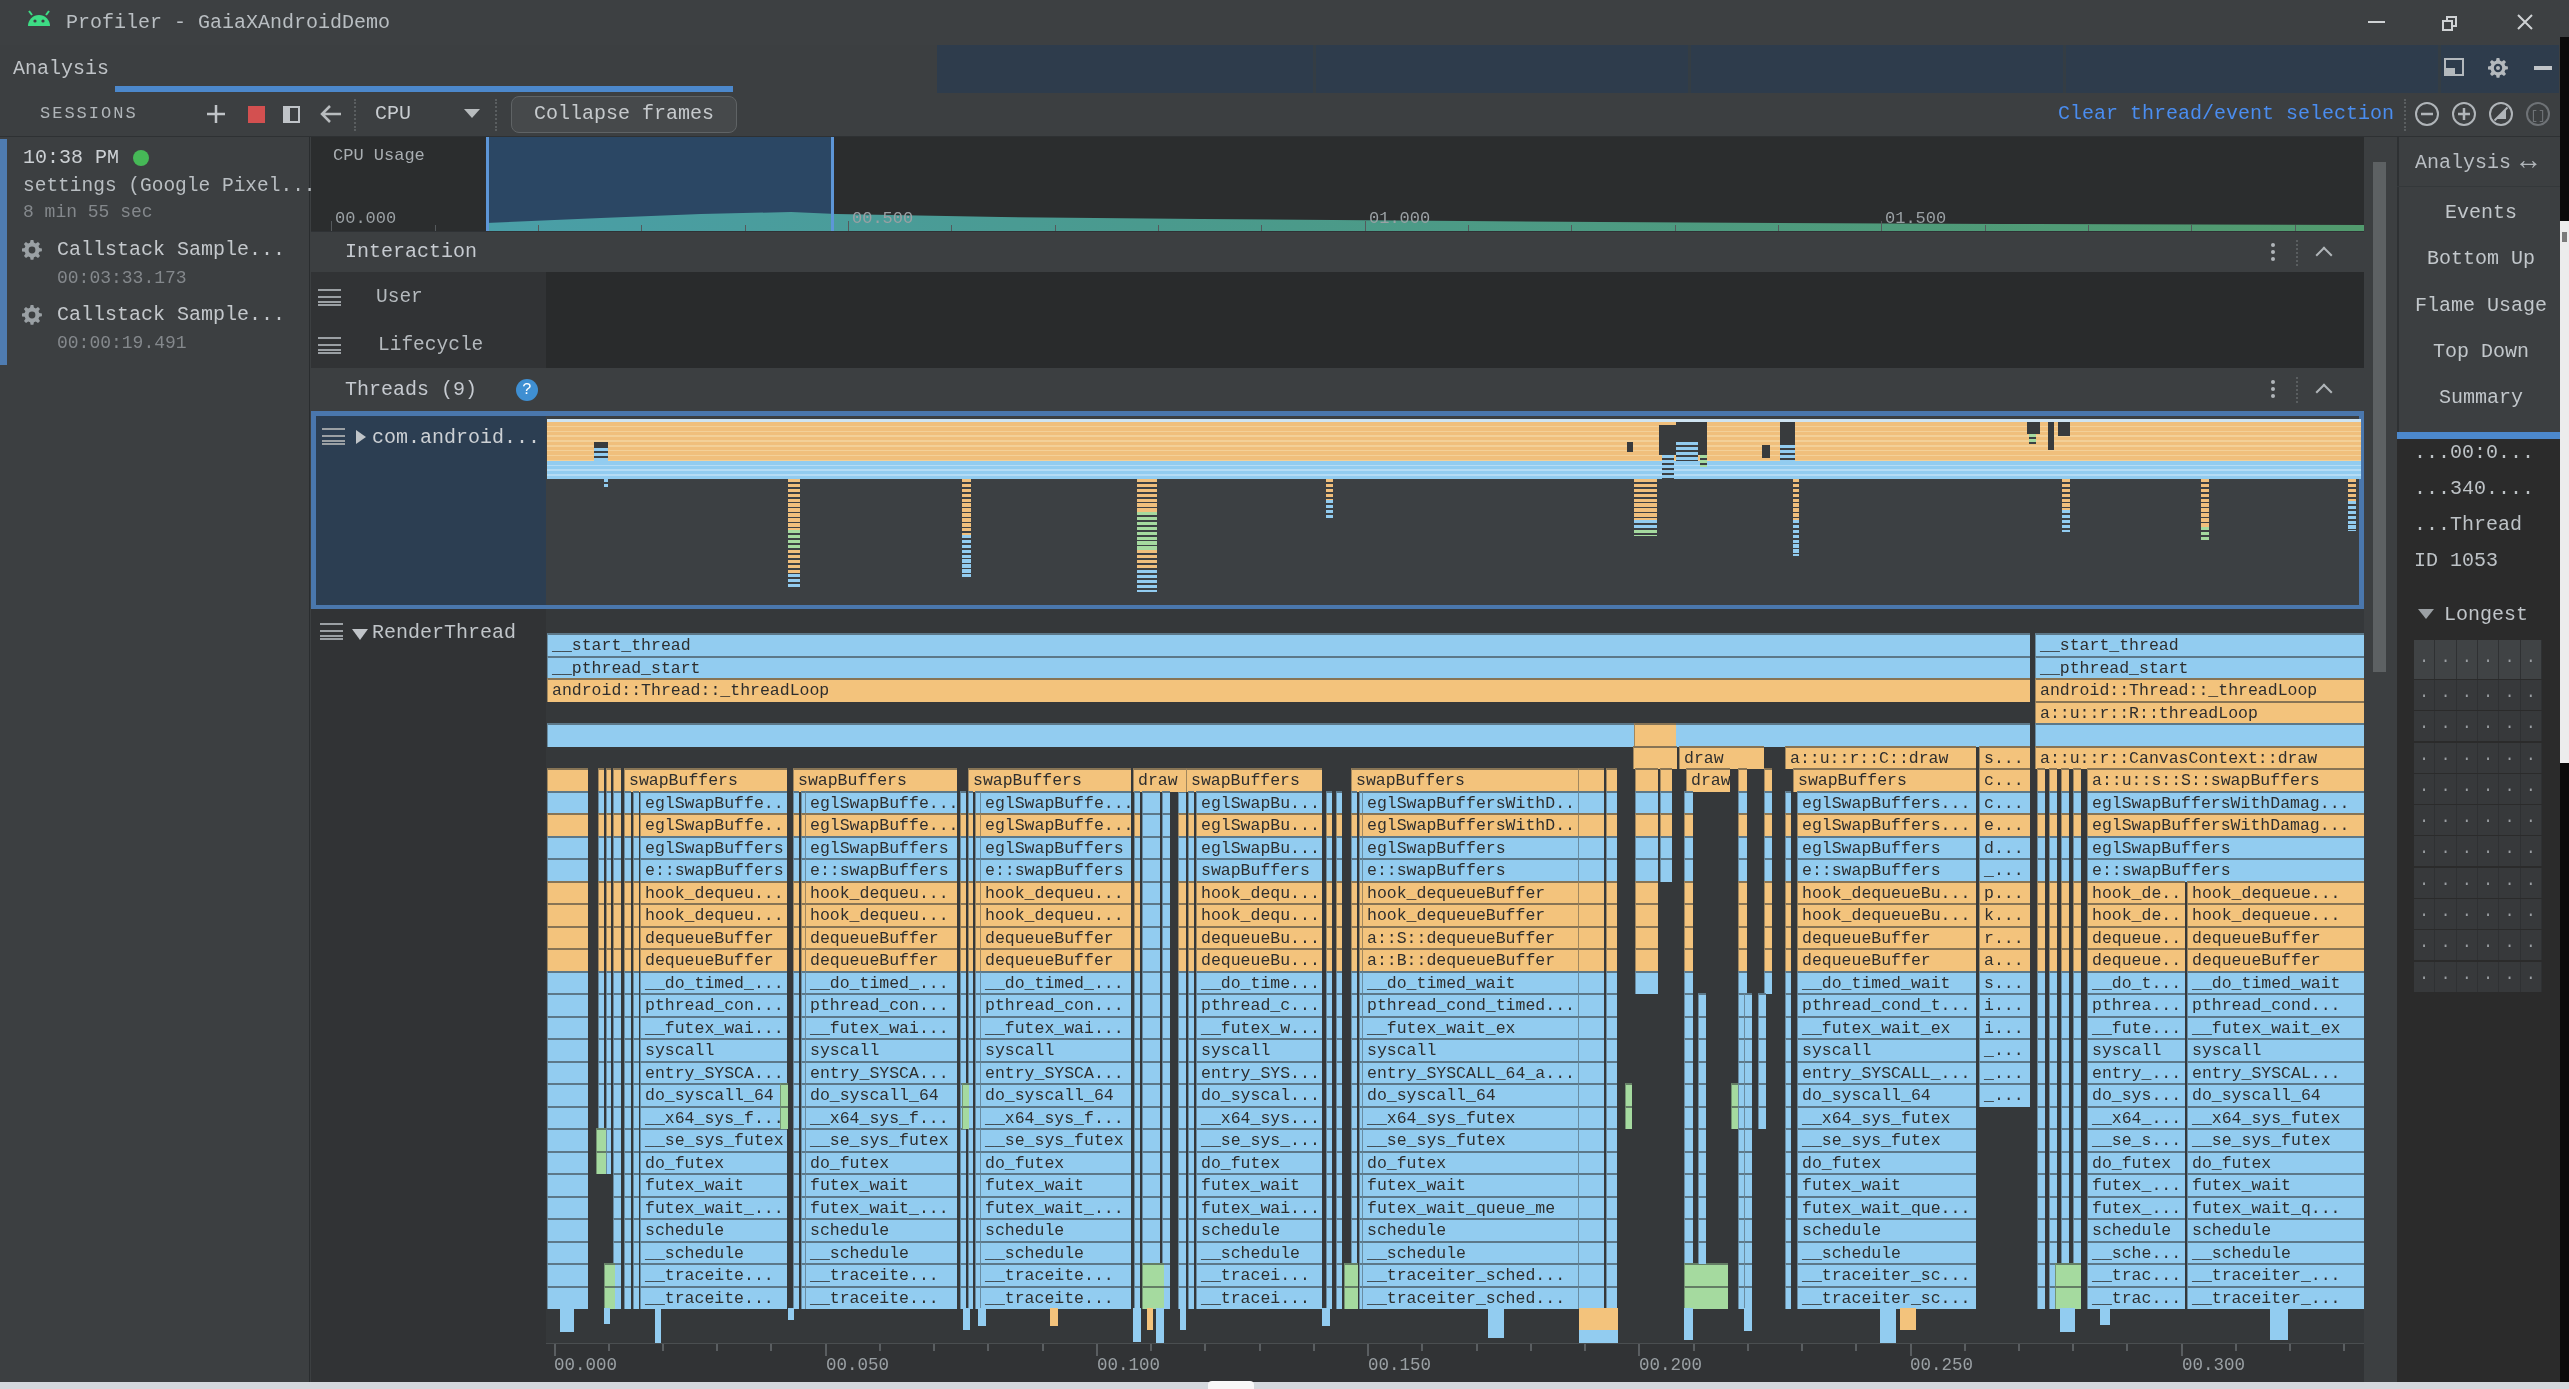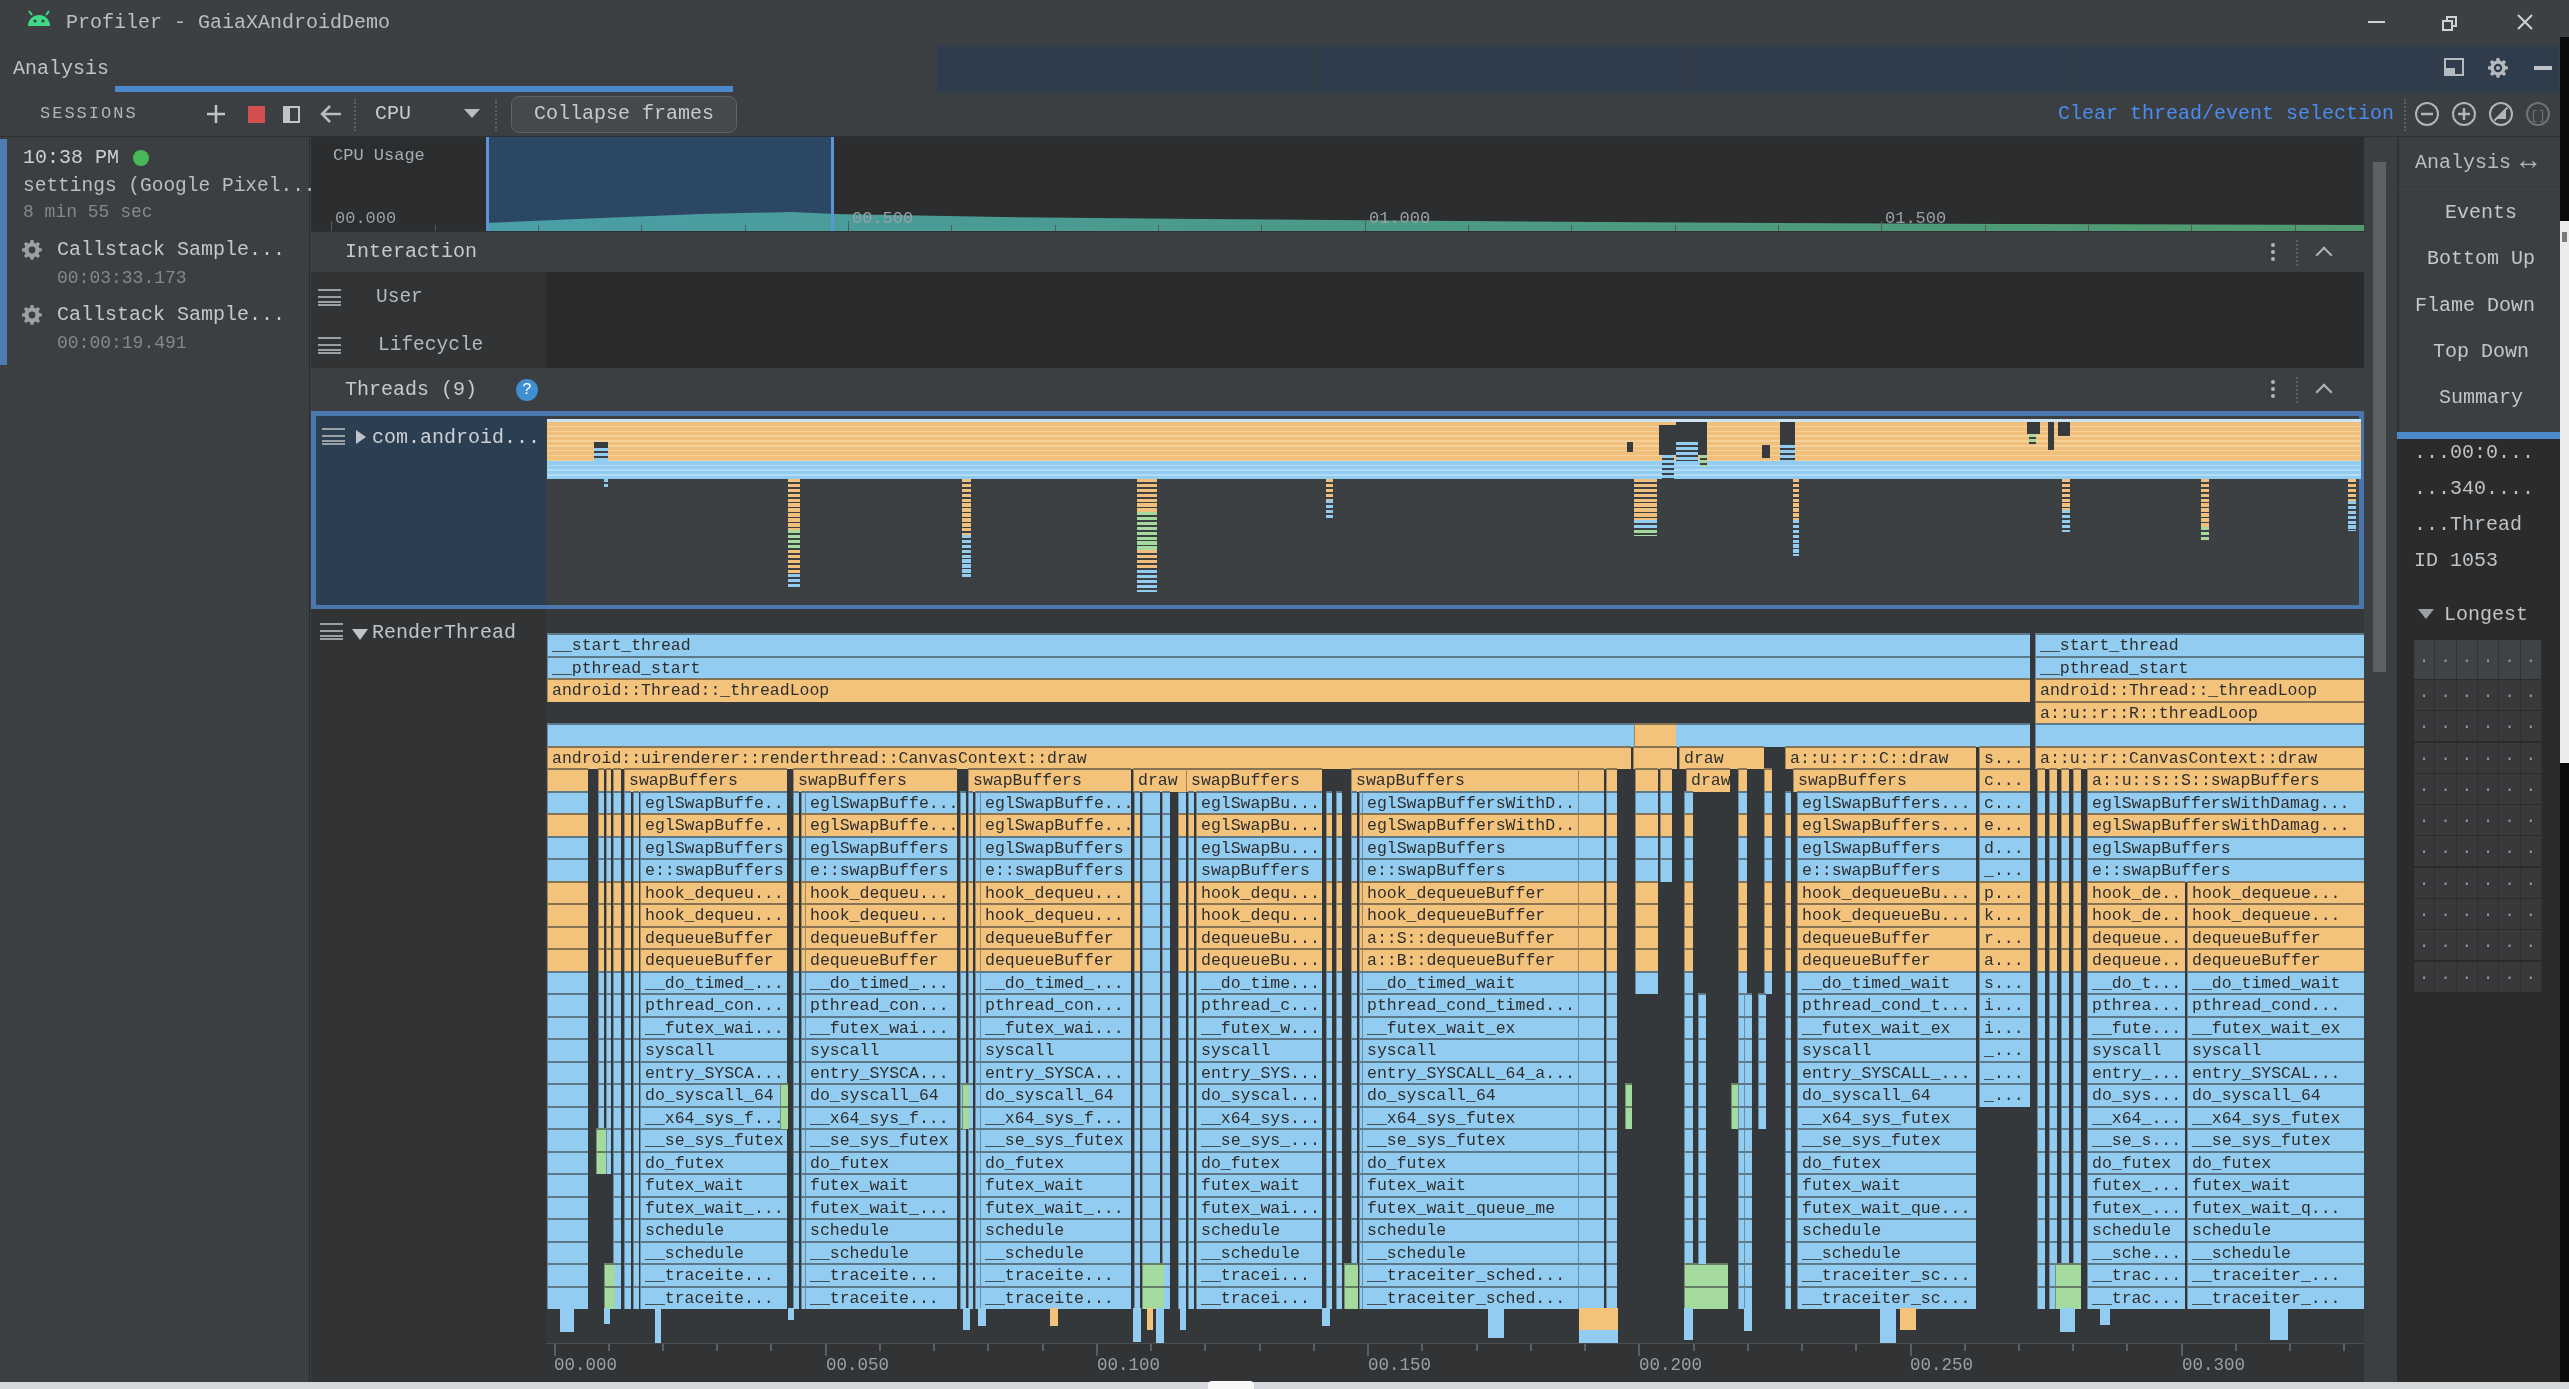--- a/index.html
+++ b/index.html
@@ -236,21 +236,20 @@
 <div class="b" style="left:547px;top:633.0px;width:1483px;background:#92ccf0">__start_thread</div>
 <div class="b" style="left:2035px;top:633.0px;width:329px;background:#92ccf0">__start_thread</div>
 <div class="b" style="left:547px;top:655.5px;width:1483px;background:#92ccf0">__pthread_start</div>
 <div class="b" style="left:2035px;top:655.5px;width:329px;background:#92ccf0">__pthread_start</div>
 <div class="b" style="left:547px;top:678.0px;width:1483px;background:#f3c37c">android::Thread::_threadLoop</div>
 <div class="b" style="left:2035px;top:678.0px;width:329px;background:#f3c37c">android::Thread::_threadLoop</div>
 <div class="b" style="left:2035px;top:700.5px;width:359px;background:#f3c37c">a::u::r::R::threadLoop</div>
 <div class="b" style="left:547px;top:723.0px;width:1483px;background:#92ccf0"></div>
 <div class="b" style="left:1634px;top:723.0px;width:42px;background:#f3c37c"></div>
 <div class="b" style="left:2035px;top:723.0px;width:329px;background:#92ccf0"></div>
-<div class="b" style="left:547px;top:745.5px;width:1084px;background:#f3c37c">android::uirenderer::renderthread::CanvasContext::draw</div>
 <div class="b" style="left:1633px;top:745.5px;width:44px;background:#f3c37c"></div>
 <div class="b" style="left:1679px;top:745.5px;width:85px;background:#f3c37c">draw</div>
 <div class="b" style="left:1785px;top:745.5px;width:191px;background:#f3c37c">a::u::r::C::draw</div>
 <div class="b" style="left:1979px;top:745.5px;width:51px;background:#f3c37c">s...</div>
 <div class="b" style="left:2035px;top:745.5px;width:329px;background:#f3c37c">a::u::r::CanvasContext::draw</div>
 <div class="b" style="left:547px;top:768.0px;width:41px;background:#f3c37c"></div>
 <div class="b" style="left:613px;top:768.0px;width:8px;background:#f3c37c"></div>
 <div class="b" style="left:547px;top:790.5px;width:41px;background:#92ccf0"></div>
 <div class="b" style="left:613px;top:790.5px;width:8px;background:#92ccf0"></div>
 <div class="b" style="left:547px;top:813.0px;width:41px;background:#f3c37c"></div>
@@ -1263,21 +1262,21 @@
 
 <div class="abs" style="left:2364px;top:137px;width:33px;height:1245px;background:#3c3f41"></div>
 <div class="abs" style="left:2373px;top:162px;width:13px;height:510px;background:#5d6163"></div>
 
 <div class="abs" style="left:2397px;top:137px;width:163px;height:1245px;background:#3c3f41;border-left:2px solid #2e3133"></div>
 <div class="abs" style="left:2415px;top:150px;font:20px/26px 'Liberation Mono',monospace;color:#b9bec3">Analysis</div>
 <div class="abs" style="left:2520px;top:148px;font:28px/28px 'Liberation Mono',monospace;color:#b0b5b9">↔</div>
 <div class="abs" style="left:2397px;top:186px;width:163px;height:1px;background:#34383a"></div>
 <div class="abs" style="left:2445px;top:200px;font:20px/26px 'Liberation Mono',monospace;color:#c2c7cb">Events</div>
 <div class="abs" style="left:2427px;top:246px;font:20px/26px 'Liberation Mono',monospace;color:#c2c7cb">Bottom Up</div>
-<div class="abs" style="left:2415px;top:293px;font:20px/26px 'Liberation Mono',monospace;color:#c2c7cb">Flame Down</div>
+<div class="abs" style="left:2415px;top:293px;font:20px/26px 'Liberation Mono',monospace;color:#c2c7cb">Flame Usage</div>
 <div class="abs" style="left:2433px;top:339px;font:20px/26px 'Liberation Mono',monospace;color:#c2c7cb">Top Down</div>
 <div class="abs" style="left:2439px;top:385px;font:20px/26px 'Liberation Mono',monospace;color:#c2c7cb">Summary</div>
 <div class="abs" style="left:2397px;top:432px;width:163px;height:7px;background:#4c88cc"></div>
 <div class="abs" style="left:2397px;top:439px;width:163px;height:943px;background:#2b2b2b"></div>
 <div class="abs" style="left:2414px;top:440px;font:20px/26px 'Liberation Mono',monospace;color:#bdc2c6">...00:0...</div>
 <div class="abs" style="left:2414px;top:476px;font:20px/26px 'Liberation Mono',monospace;color:#bdc2c6">...340....</div>
 <div class="abs" style="left:2414px;top:512px;font:20px/26px 'Liberation Mono',monospace;color:#bdc2c6">...Thread</div>
 <div class="abs" style="left:2414px;top:548px;font:20px/26px 'Liberation Mono',monospace;color:#bdc2c6">ID 1053</div>
 <div class="abs" style="left:2418px;top:609px;width:0;height:0;border-left:8px solid transparent;border-right:8px solid transparent;border-top:10px solid #9ba0a4"></div>
 <div class="abs" style="left:2444px;top:602px;font:20px/26px 'Liberation Mono',monospace;color:#c0c5c9">Longest</div>

